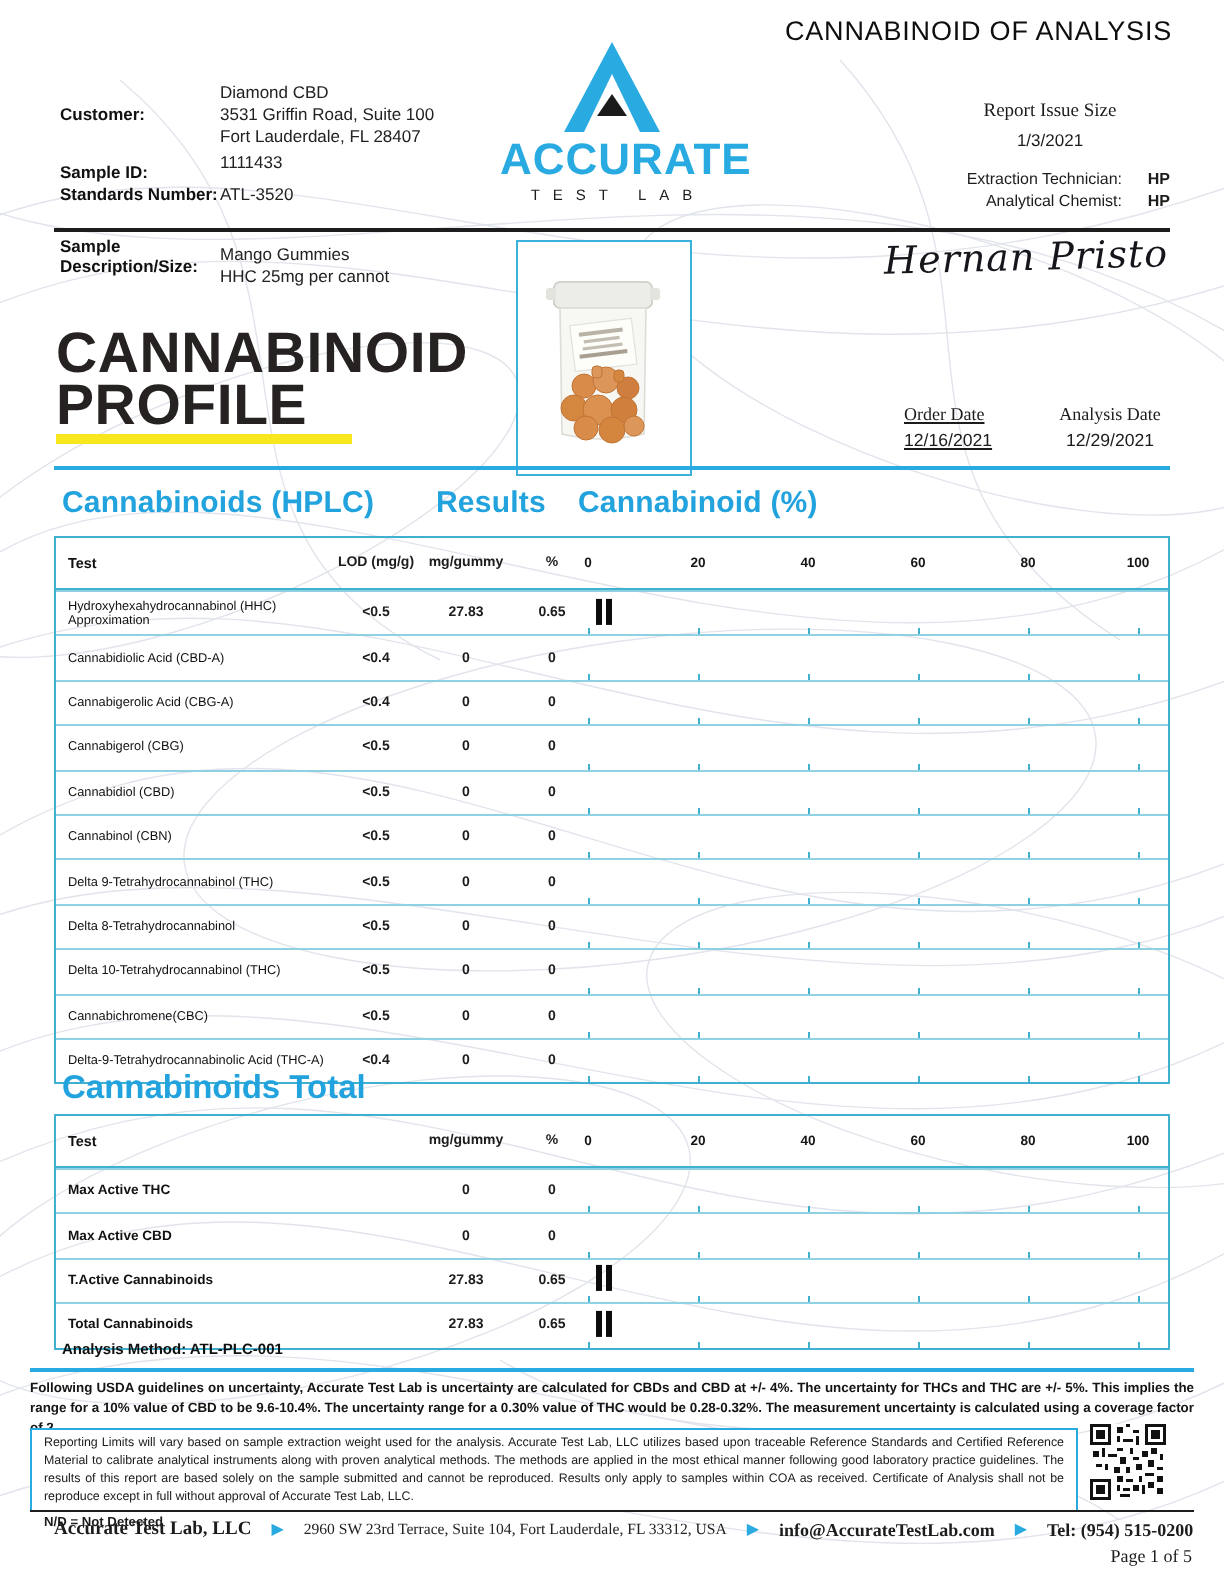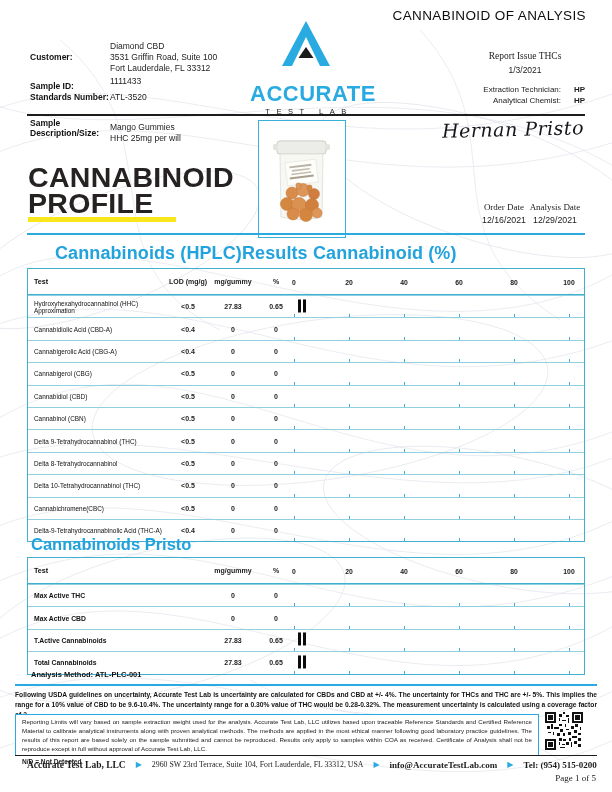--- a/index.html
+++ b/index.html
@@ -14,21 +14,21 @@
   .val{font-size:8.5px;color:#222;}
   .cust-label{position:absolute;left:30px;top:52px;}
   .cust-vals{position:absolute;left:110px;top:41px;line-height:11px;}
   .sampleid-label{position:absolute;left:30px;top:81px;}
   .sampleid-val{position:absolute;left:110px;top:76px;}
   .labnum-label{position:absolute;left:30px;top:92px;}
   .labnum-val{position:absolute;left:110px;top:92px;}
 
   .logo{position:absolute;left:250px;top:21px;width:112px;text-align:center;}
   .logo .tri{display:block;margin:0 auto;}
-  .logo .wordmark{font-size:22px;font-weight:bold;letter-spacing:.5px;color:#29ABE2;line-height:22px;margin-top:17px;}
+  .logo .wordmark{font-size:22px;font-weight:bold;letter-spacing:.5px;color:#29ABE2;line-height:22px;margin-top:3px;}
   .logo .sub{font-size:7.5px;letter-spacing:6.5px;color:#1d1d1d;margin-top:2px;padding-left:6px;}
 
   .serif{font-family:"Liberation Serif",serif;}
   .report-date{position:absolute;right:27px;top:51px;width:120px;text-align:center;}
   .report-date .dlabel{font-size:9.5px;}
   .report-date .dval{font-size:8.5px;margin-top:4px;}
   .techs{position:absolute;right:27px;top:85px;text-align:right;font-size:8px;line-height:10.5px;}
   .techs .tv{display:inline-block;width:24px;text-align:right;font-weight:bold;}
 
   .hr-black{position:absolute;left:27px;top:114px;width:558px;height:1.5px;background:#1d1d1d;}
@@ -36,28 +36,28 @@
   .sampdesc-label{position:absolute;left:30px;top:119px;line-height:9.5px;}
   .sampdesc-vals{position:absolute;left:110px;top:122px;line-height:11px;}
 
   .product{position:absolute;left:258px;top:120px;width:88px;height:118px;border:1.5px solid #3ab1da;background:#fff;box-sizing:border-box;}
 
   .signature{position:absolute;right:28px;top:118px;font-family:"DejaVu Serif",serif;font-style:italic;font-size:19px;color:#15151c;transform:rotate(-1.5deg);letter-spacing:.5px;}
 
   .profile-title{position:absolute;left:28px;top:164px;font-size:28.5px;font-weight:bold;letter-spacing:.3px;line-height:26px;color:#262222;}
   .yellow-bar{position:absolute;left:28px;top:217px;width:148px;height:4.5px;background:#f8e71c;}
 
-  .odate{position:absolute;left:464px;top:202px;width:80px;text-align:center;}
+  .odate{position:absolute;left:452px;top:202px;width:80px;text-decoration:underline;}
   .adate{position:absolute;left:522px;top:202px;width:66px;text-align:center;}
   .odate .dlabel,.adate .dlabel{font-size:9px;}
   .odate .dval,.adate .dval{font-size:8.8px;margin-top:3px;}
 
   .hr-cyan-top{position:absolute;left:27px;top:233px;width:558px;height:2px;background:#29ABE2;}
 
-  .sec-title{position:absolute;top:243px;font-size:18px;font-weight:bold;color:#23a3dd;letter-spacing:.1px;margin-left:24px;}
+  .sec-title{position:absolute;top:243px;font-size:15px;font-weight:bold;color:#23a3dd;letter-spacing:.1px;}
   .t-hplc{left:31px;} .t-results{left:218px;} .t-pct{left:289px;}
 
   
   .ctable{position:absolute;left:27px;width:558px;border:1.5px solid #3fb0cf;box-sizing:border-box;background:transparent;}
   .table1{top:268px;} .table2{top:557px;}
   .trow{display:flex;align-items:center;position:relative;height:21.4px;border-top:1px solid #8fd0e2;}
   .thead{height:25px;border-top:none;border-bottom:.5px solid #3fb0cf;}
   .c{box-sizing:border-box;}
   .c-test{width:140px;padding-left:6px;font-size:6.4px;color:#111;}
   .c-test2{width:180px;padding-left:6px;font-size:6.8px;font-weight:bold;color:#111;}
@@ -126,55 +126,55 @@
   </svg>
 
   <div class="content">
 
     <div class="coa-title">CANNABINOID OF ANALYSIS</div>
 
     <div class="cust-label lbl">Customer:</div>
     <div class="cust-vals val">
       <div>Diamond CBD</div>
       <div>3531 Griffin Road, Suite 100</div>
-      <div>Fort Lauderdale, FL 33312</div>
+      <div>Fort Lauderdale, FL 28407</div>
     </div>
     <div class="sampleid-label lbl">Sample ID:</div>
     <div class="sampleid-val val">1111433</div>
     <div class="labnum-label lbl">Standards Number:</div>
     <div class="labnum-val val">ATL-3520</div>
 
     <div class="logo">
       <svg class="tri" width="48" height="45" viewBox="0 0 48 45">
         <polygon points="24,0 48,45 0,45" fill="#29ABE2"></polygon>
         <polygon points="24,16 38,45 10,45" fill="#ffffff"></polygon>
         <polygon points="24,26 31.5,37 16.5,37" fill="#1b1b1b"></polygon>
       </svg>
       <div class="wordmark">ACCURATE</div>
       <div class="sub">TEST LAB</div>
     </div>
 
     <div class="report-date">
-      <div class="dlabel serif">Report Issue THCs</div>
+      <div class="dlabel serif">Report Issue Size</div>
       <div class="dval">1/3/2021</div>
     </div>
     <div class="techs">
       <div><span>Extraction Technician:</span><span class="tv">HP</span></div>
       <div><span>Analytical Chemist:</span><span class="tv">HP</span></div>
     </div>
 
     <div class="hr-black"></div>
 
     <div class="sampdesc-label lbl">
       <div>Sample</div>
       <div>Description/Size:</div>
     </div>
     <div class="sampdesc-vals val">
       <div>Mango Gummies</div>
-      <div>HHC 25mg per will</div>
+      <div>HHC 25mg per cannot</div>
     </div>
 
     <div class="product">
       <svg width="85" height="115" viewBox="0 0 85 115">
         <rect x="18" y="20" width="49" height="13" rx="3" fill="#ececе8" stroke="#cfcfc8" stroke-width="0.8"></rect>
         <rect x="18" y="20" width="49" height="13" rx="3" fill="#ecece8" stroke="#cfcfc8" stroke-width="0.8"></rect>
         <rect x="14" y="23" width="5" height="6" rx="1.5" fill="#e4e4df"></rect>
         <rect x="66" y="23" width="5" height="6" rx="1.5" fill="#e4e4df"></rect>
         <path d="M21 33 L64 33 L63 96 Q42.5 101 22 96 Z" fill="#f7f7f3" stroke="#dddcd5" stroke-width="0.8"></path>
         <g transform="rotate(-7 42 50)">
@@ -413,21 +413,21 @@
               <i></i>
               <i></i>
               <i></i>
               <i></i>
               <i></i>
             </span>
           </div>
       </div>
     </div>
 
-    <div class="sec-total">Cannabinoids Pristo</div>
+    <div class="sec-total">Cannabinoids Total</div>
 
     <div class="ctable table2">
       <div class="trow thead">
         <div class="c c-test2">Test</div>
         <div class="c c-mg">mg/gummy</div>
         <div class="c c-pct">%</div>
         <div class="c c-chart">
           <div class="axis">
             <span>0</span>
               <span>20</span>

